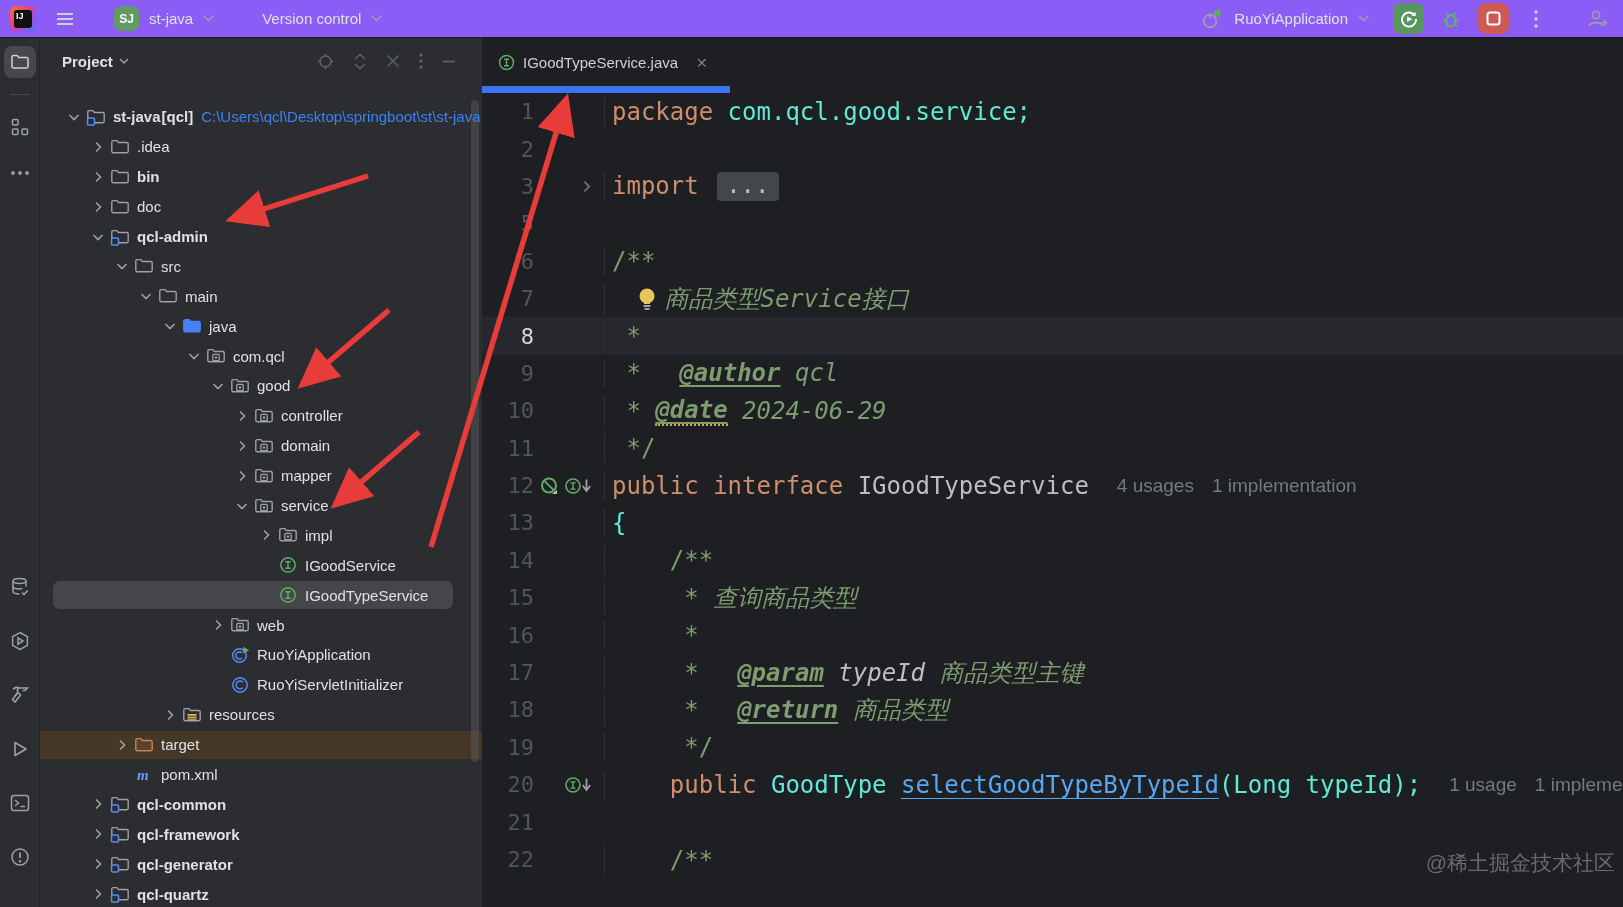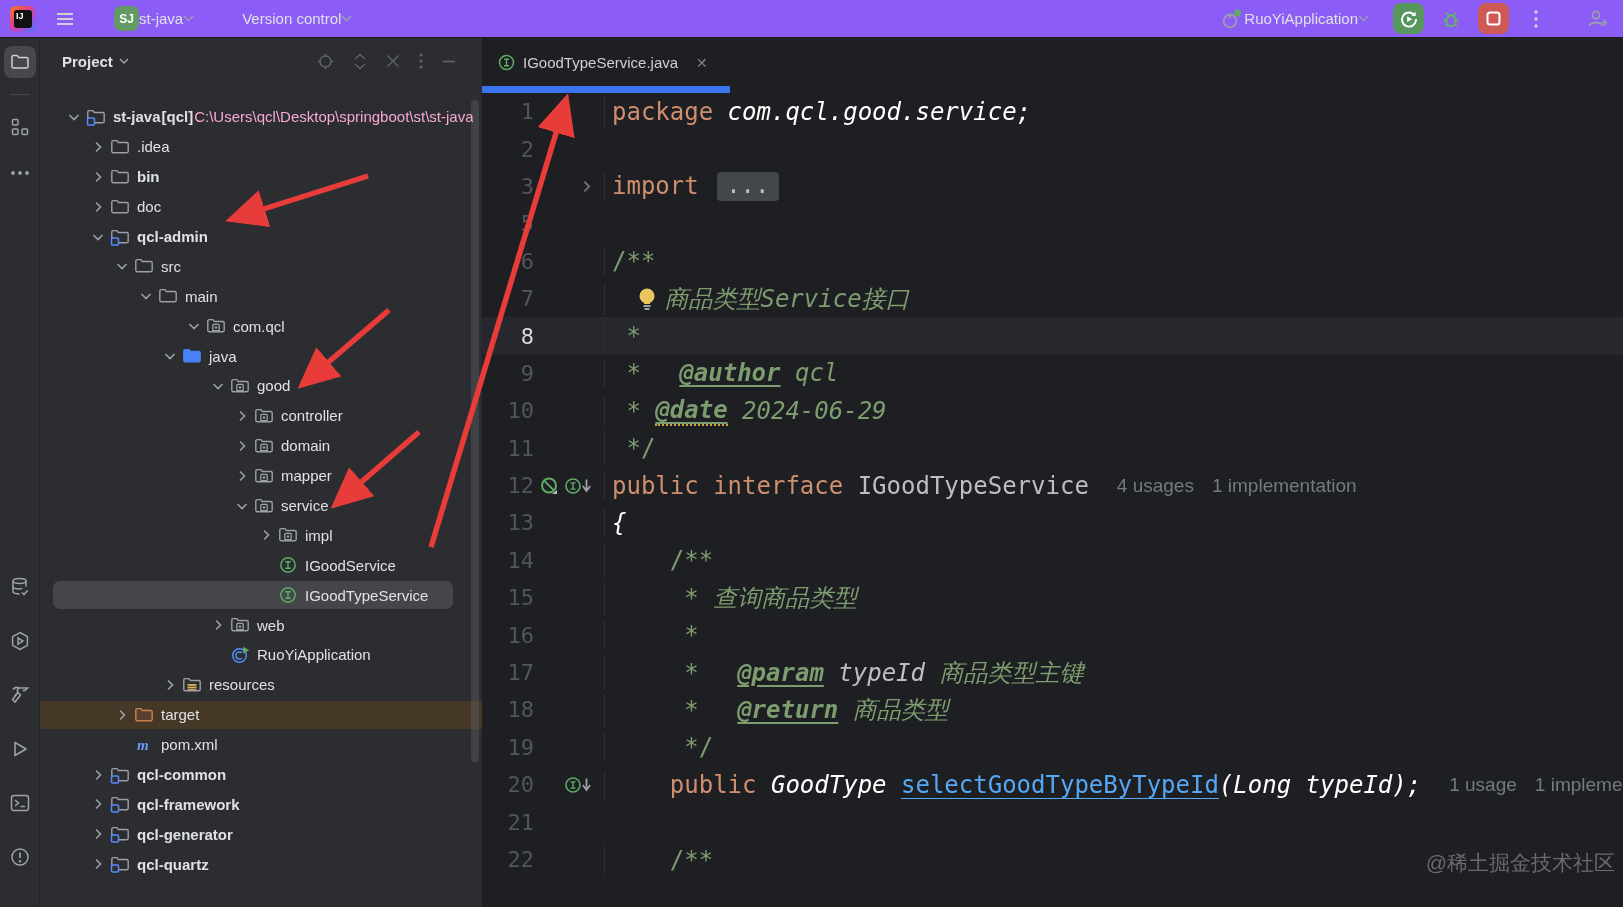--- a/index.html
+++ b/index.html
@@ -9,21 +9,21 @@
   
   .toolbar{position:fixed;left:0;top:0;right:0;height:38px;background:#8b5cf6;border-bottom:1px solid #1b1c1e;
     display:flex;align-items:center;z-index:30;padding:0 10px;}
   .tb-left{display:flex;align-items:center;gap:14px;}
   .tb-right{margin-left:auto;display:flex;align-items:center;gap:12px;}
   .logo{width:26px;height:26px;border-radius:6px;background:linear-gradient(135deg,#f97a12,#e4418a 40%,#9b51e0 70%,#3b82f6);
     position:relative;}
   .logo::after{content:"";position:absolute;inset:4px;background:#111;border-radius:3px;}
   .logo span{position:absolute;z-index:2;left:6px;top:5px;color:#fff;font-size:9px;font-weight:bold;}
   .ibtn{display:flex;align-items:center;justify-content:center;width:30px;height:30px;border-radius:6px;cursor:pointer;}
-  .widget{display:flex;align-items:center;gap:0;color:#dfe1e5;font-size:15px;padding-left:20px;}
+  .widget{display:flex;align-items:center;gap:10px;color:#dfe1e5;font-size:15px;padding-left:20px;}
   .avatar{width:25px;height:25px;border-radius:7px;background:#639a63;color:#fff;font-size:12px;font-weight:bold;
     display:flex;align-items:center;justify-content:center;}
   .tb-label{color:#dfe1e5;font-size:15px;}
   .greenbtn{width:31px;height:31px;border-radius:8px;background:#57965c;display:flex;align-items:center;justify-content:center;}
   .redbtn{width:31px;height:31px;border-radius:8px;background:#cd5a54;display:flex;align-items:center;justify-content:center;}
   
   .stripe{position:fixed;left:0;top:38px;bottom:0;width:40px;background:#2b2d30;border-right:1px solid #222427;z-index:20;
     display:flex;flex-direction:column;align-items:center;padding:8px 0 20px 0;}
   .sico{width:32px;height:32px;border-radius:8px;display:flex;align-items:center;justify-content:center;margin-bottom:14px;cursor:pointer;}
   .sico.sel{background:#46484b;}
@@ -42,39 +42,39 @@
   .trow .hl{position:absolute;top:1px;bottom:1px;border-radius:7px;z-index:0;}
   .trow.sel .hl{left:13px;right:29px;background:#44464a;}
   .trow.excl .hl{left:0;right:0;border-radius:0;background:#453827;}
   .trow>*{position:relative;z-index:1;}
   .chev{width:17px;height:17px;display:flex;align-items:center;justify-content:center;flex:0 0 17px;margin-right:4px;}
   .chev.spacer{visibility:hidden;}
   .ticon{width:20px;height:20px;flex:0 0 20px;margin-right:7px;display:flex;align-items:center;justify-content:center;}
   .tlabel{color:#dfe1e5;}
   .tlabel.bold{font-weight:bold;}
   .ttag{font-weight:bold;margin-left:1px;}
-  .tpath{color:#f9a8d4;margin-left:1px;overflow:hidden;}
+  .tpath{color:#3b82f6;margin-left:8px;overflow:hidden;}
   .pscroll{position:absolute;right:3px;top:62px;width:8px;height:662px;background:#5a5d62;opacity:.45;border-radius:4px;}
   
   .editor{position:fixed;left:482px;top:38px;right:0;bottom:0;background:#1e1f22;z-index:5;}
   .tabbar{height:55px;position:relative;display:flex;align-items:center;}
   .tab{display:flex;align-items:center;gap:8px;height:100%;padding:0 14px 6px 16px;cursor:pointer;min-width:246px;}
   .tab-label{color:#ced0d6;font-size:15px;}
   .tab-close{color:#7d8187;font-size:14px;margin-left:10px;cursor:pointer;}
   .tabline{position:absolute;left:0;bottom:0;width:248px;height:7px;background:#3b74f1;}
   .codearea{position:absolute;top:55px;left:0;right:0;bottom:0;overflow:hidden;}
   .eline{height:37.4px;display:flex;align-items:center;font-family:"DejaVu Sans Mono",monospace;font-size:24px;
     white-space:pre;}
   .eline.cur{background:#26282e;}
   .lnum{flex:0 0 52px;text-align:right;color:#51555c;font-size:22px;}
   .eline.cur .lnum{color:#d5d7dc;}
   .gico{flex:0 0 70px;display:flex;align-items:center;justify-content:flex-end;gap:4px;padding-right:10px;}
   .codewrap{flex:1 1 auto;border-left:1px solid #303237;padding-left:7px;display:flex;align-items:center;
     white-space:pre;overflow:hidden;}
-  .kw{color:#cf8e6d;} .pl{color:#ffffff;font-style:italic;} .cls{color:#bcbec4;}
+  .kw{color:#cf8e6d;} .pl{color:#5eead4;} .cls{color:#bcbec4;}
   .cmt{color:#7d9c6f;} .cmti{color:#7d9c6f;font-style:italic;}
   .tag{color:#7d9c6f;font-weight:bold;text-decoration:underline;text-underline-offset:4px;font-style:italic;margin-left:24px;}
   .tagsq{color:#7d9c6f;font-weight:bold;font-style:italic;text-decoration:underline;text-underline-offset:4px;
     border-bottom:2px dotted #cfa53e;}
   .mth{color:#56a8f5;text-decoration:underline;text-underline-offset:5px;text-decoration-thickness:1.5px;}
   .prm{color:#bcbec4;font-style:italic;}
   .foldbox{background:#43474a;border-radius:4px;padding:0 9px 3px 9px;color:#bcbec4;margin-left:4px;line-height:26px;}
   .inlay{font-family:"Liberation Sans",sans-serif;font-size:19px;color:#747a82;margin-left:28px;cursor:pointer;}
   .inlay + .inlay{margin-left:18px;}
   .bulb{margin:0 6px 0 10px;}
@@ -345,49 +345,49 @@
             <path d="M5 2.5l4.5 4.5L5 11.5" fill="none" stroke="#9da0a8" stroke-width="1.6"></path>
           </svg>
         </span>
         <span class="ticon">
           <svg width="20" height="20" viewBox="0 0 20 20">
             <path d="M1.8 5c0-.8.6-1.4 1.4-1.4h3.7l1.5 1.9h8.4c.8 0 1.4.6 1.4 1.4v7.4c0 .8-.6 1.4-1.4 1.4H3.2c-.8 0-1.4-.6-1.4-1.4z" fill="none" stroke="#9da0a8" stroke-width="1.4"></path>
           </svg>
         </span>
         <span class="tlabel">main</span>
       </div>
+      <div class="trow" style="padding-left: 121px;">
+        <span class="hl"></span>
+        <span class="chev">
+          <svg width="14" height="14" viewBox="0 0 14 14" style="transform:rotate(90deg)">
+            <path d="M5 2.5l4.5 4.5L5 11.5" fill="none" stroke="#9da0a8" stroke-width="1.6"></path>
+          </svg>
+        </span>
+        <span class="ticon">
+          <svg width="20" height="20" viewBox="0 0 20 20">
+            <path d="M1.8 5c0-.8.6-1.4 1.4-1.4h3.7l1.5 1.9h8.4c.8 0 1.4.6 1.4 1.4v7.4c0 .8-.6 1.4-1.4 1.4H3.2c-.8 0-1.4-.6-1.4-1.4z" fill="#4781f5" stroke="#4781f5" stroke-width="1.4"></path>
+          </svg>
+        </span>
+        <span class="tlabel">java</span>
+      </div>
       <div class="trow" style="padding-left: 145px;">
         <span class="hl"></span>
         <span class="chev">
           <svg width="14" height="14" viewBox="0 0 14 14" style="transform:rotate(90deg)">
             <path d="M5 2.5l4.5 4.5L5 11.5" fill="none" stroke="#9da0a8" stroke-width="1.6"></path>
           </svg>
         </span>
         <span class="ticon">
           <svg width="20" height="20" viewBox="0 0 20 20">
             <path d="M1.8 5c0-.8.6-1.4 1.4-1.4h3.7l1.5 1.9h8.4c.8 0 1.4.6 1.4 1.4v7.4c0 .8-.6 1.4-1.4 1.4H3.2c-.8 0-1.4-.6-1.4-1.4z" fill="none" stroke="#9da0a8" stroke-width="1.4"></path>
             <rect x="6.8" y="8.3" width="6.4" height="6.4" rx="1" fill="#2b2d30" stroke="#9da0a8" stroke-width="1.3"></rect>
             <circle cx="10" cy="11.5" r="1.2" fill="#9da0a8"></circle>
           </svg>
         </span>
         <span class="tlabel">com.qcl</span>
-      </div>
-      <div class="trow" style="padding-left: 121px;">
-        <span class="hl"></span>
-        <span class="chev">
-          <svg width="14" height="14" viewBox="0 0 14 14" style="transform:rotate(90deg)">
-            <path d="M5 2.5l4.5 4.5L5 11.5" fill="none" stroke="#9da0a8" stroke-width="1.6"></path>
-          </svg>
-        </span>
-        <span class="ticon">
-          <svg width="20" height="20" viewBox="0 0 20 20">
-            <path d="M1.8 5c0-.8.6-1.4 1.4-1.4h3.7l1.5 1.9h8.4c.8 0 1.4.6 1.4 1.4v7.4c0 .8-.6 1.4-1.4 1.4H3.2c-.8 0-1.4-.6-1.4-1.4z" fill="#4781f5" stroke="#4781f5" stroke-width="1.4"></path>
-          </svg>
-        </span>
-        <span class="tlabel">java</span>
       </div>
       <div class="trow" style="padding-left: 169px;">
         <span class="hl"></span>
         <span class="chev">
           <svg width="14" height="14" viewBox="0 0 14 14" style="transform:rotate(90deg)">
             <path d="M5 2.5l4.5 4.5L5 11.5" fill="none" stroke="#9da0a8" stroke-width="1.6"></path>
           </svg>
         </span>
         <span class="ticon">
           <svg width="20" height="20" viewBox="0 0 20 20">
@@ -520,20 +520,31 @@
         <span class="hl"></span>
         <span class="chev spacer"></span>
         <span class="ticon">
           <svg width="19" height="18" viewBox="0 0 19 18">
             <circle cx="8.5" cy="9.5" r="6.8" fill="none" stroke="#548af7" stroke-width="1.5"></circle>
             <path d="M11 7a3.6 3.6 0 1 0 0 5" fill="none" stroke="#548af7" stroke-width="1.5"></path>
             <path d="M12.2 0.8l6 3.4-6 3.4z" fill="#5fad65"></path>
           </svg>
         </span>
         <span class="tlabel">RuoYiApplication</span>
+      </div>
+      <div class="trow" style="padding-left: 169px;">
+        <span class="hl"></span>
+        <span class="chev spacer"></span>
+        <span class="ticon">
+          <svg width="18" height="18" viewBox="0 0 18 18">
+            <circle cx="9" cy="9" r="7.2" fill="none" stroke="#548af7" stroke-width="1.5"></circle>
+            <path d="M11.8 6.2a3.9 3.9 0 1 0 0 5.6" fill="none" stroke="#548af7" stroke-width="1.5"></path>
+          </svg>
+        </span>
+        <span class="tlabel">RuoYiServletInitializer</span>
       </div>
       <div class="trow" style="padding-left: 121px;">
         <span class="hl"></span>
         <span class="chev">
           <svg width="14" height="14" viewBox="0 0 14 14" style="transform:rotate(0deg)">
             <path d="M5 2.5l4.5 4.5L5 11.5" fill="none" stroke="#9da0a8" stroke-width="1.6"></path>
           </svg>
         </span>
         <span class="ticon">
           <svg width="20" height="20" viewBox="0 0 20 20">

